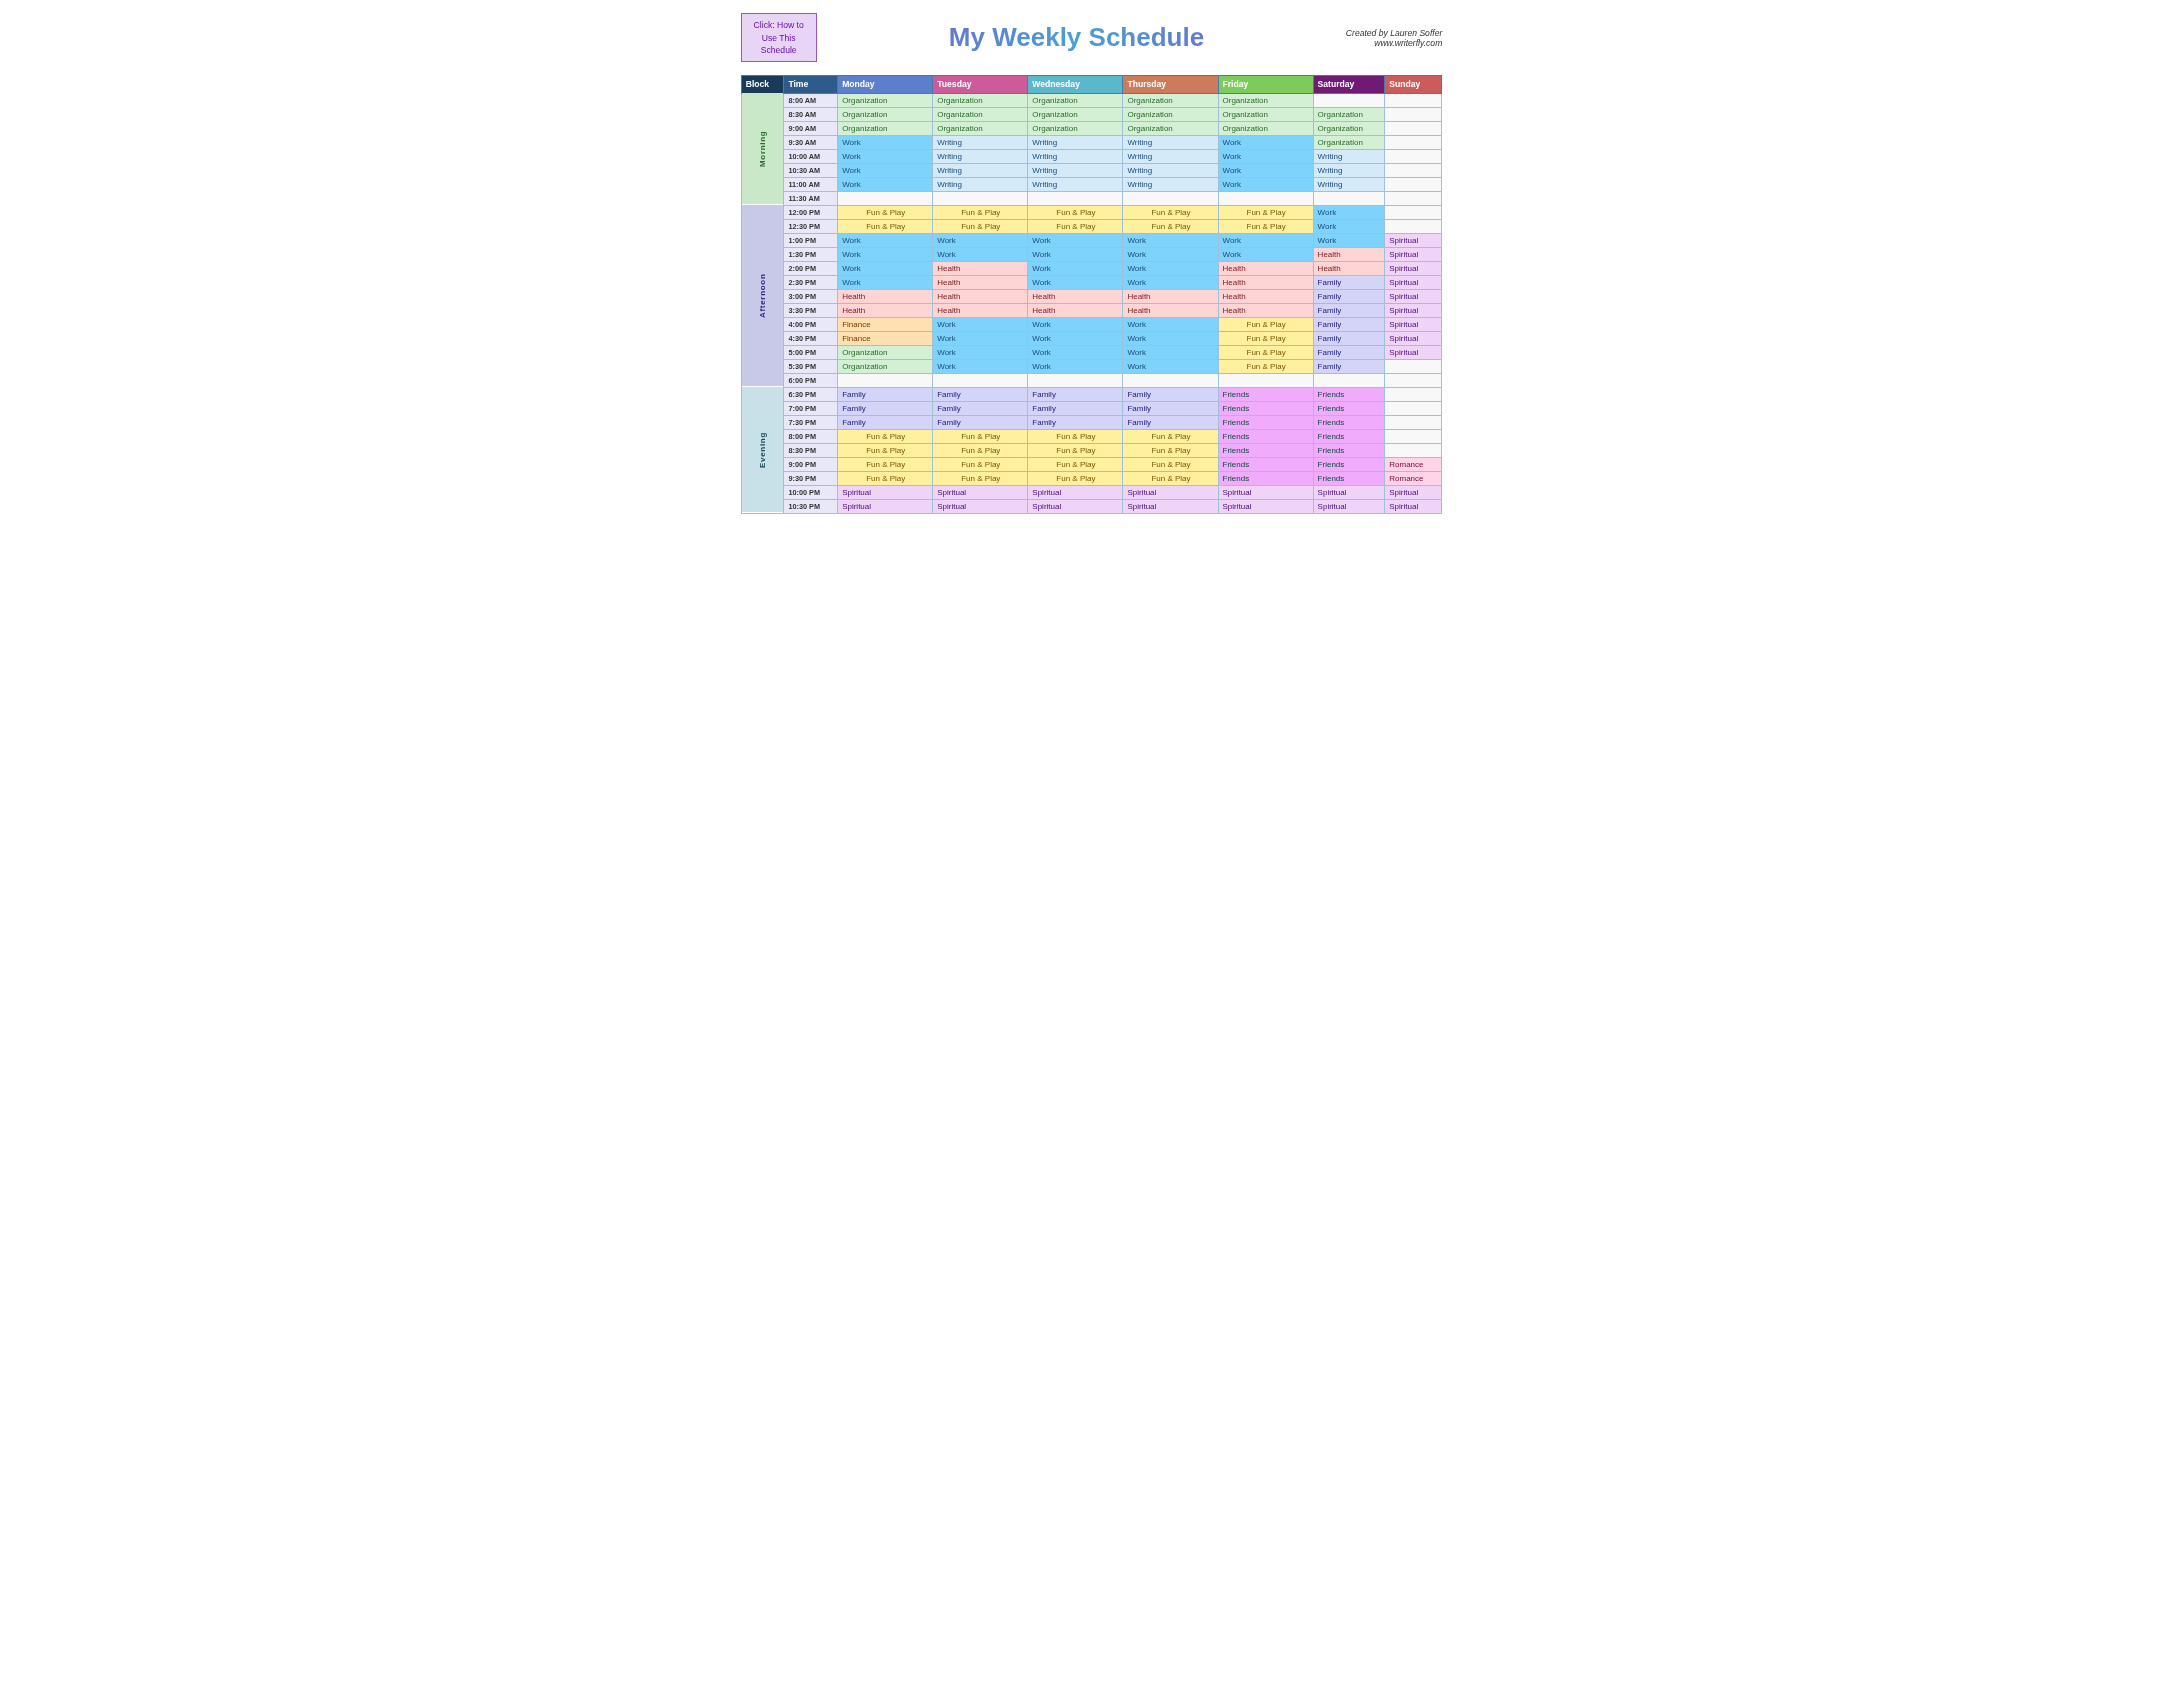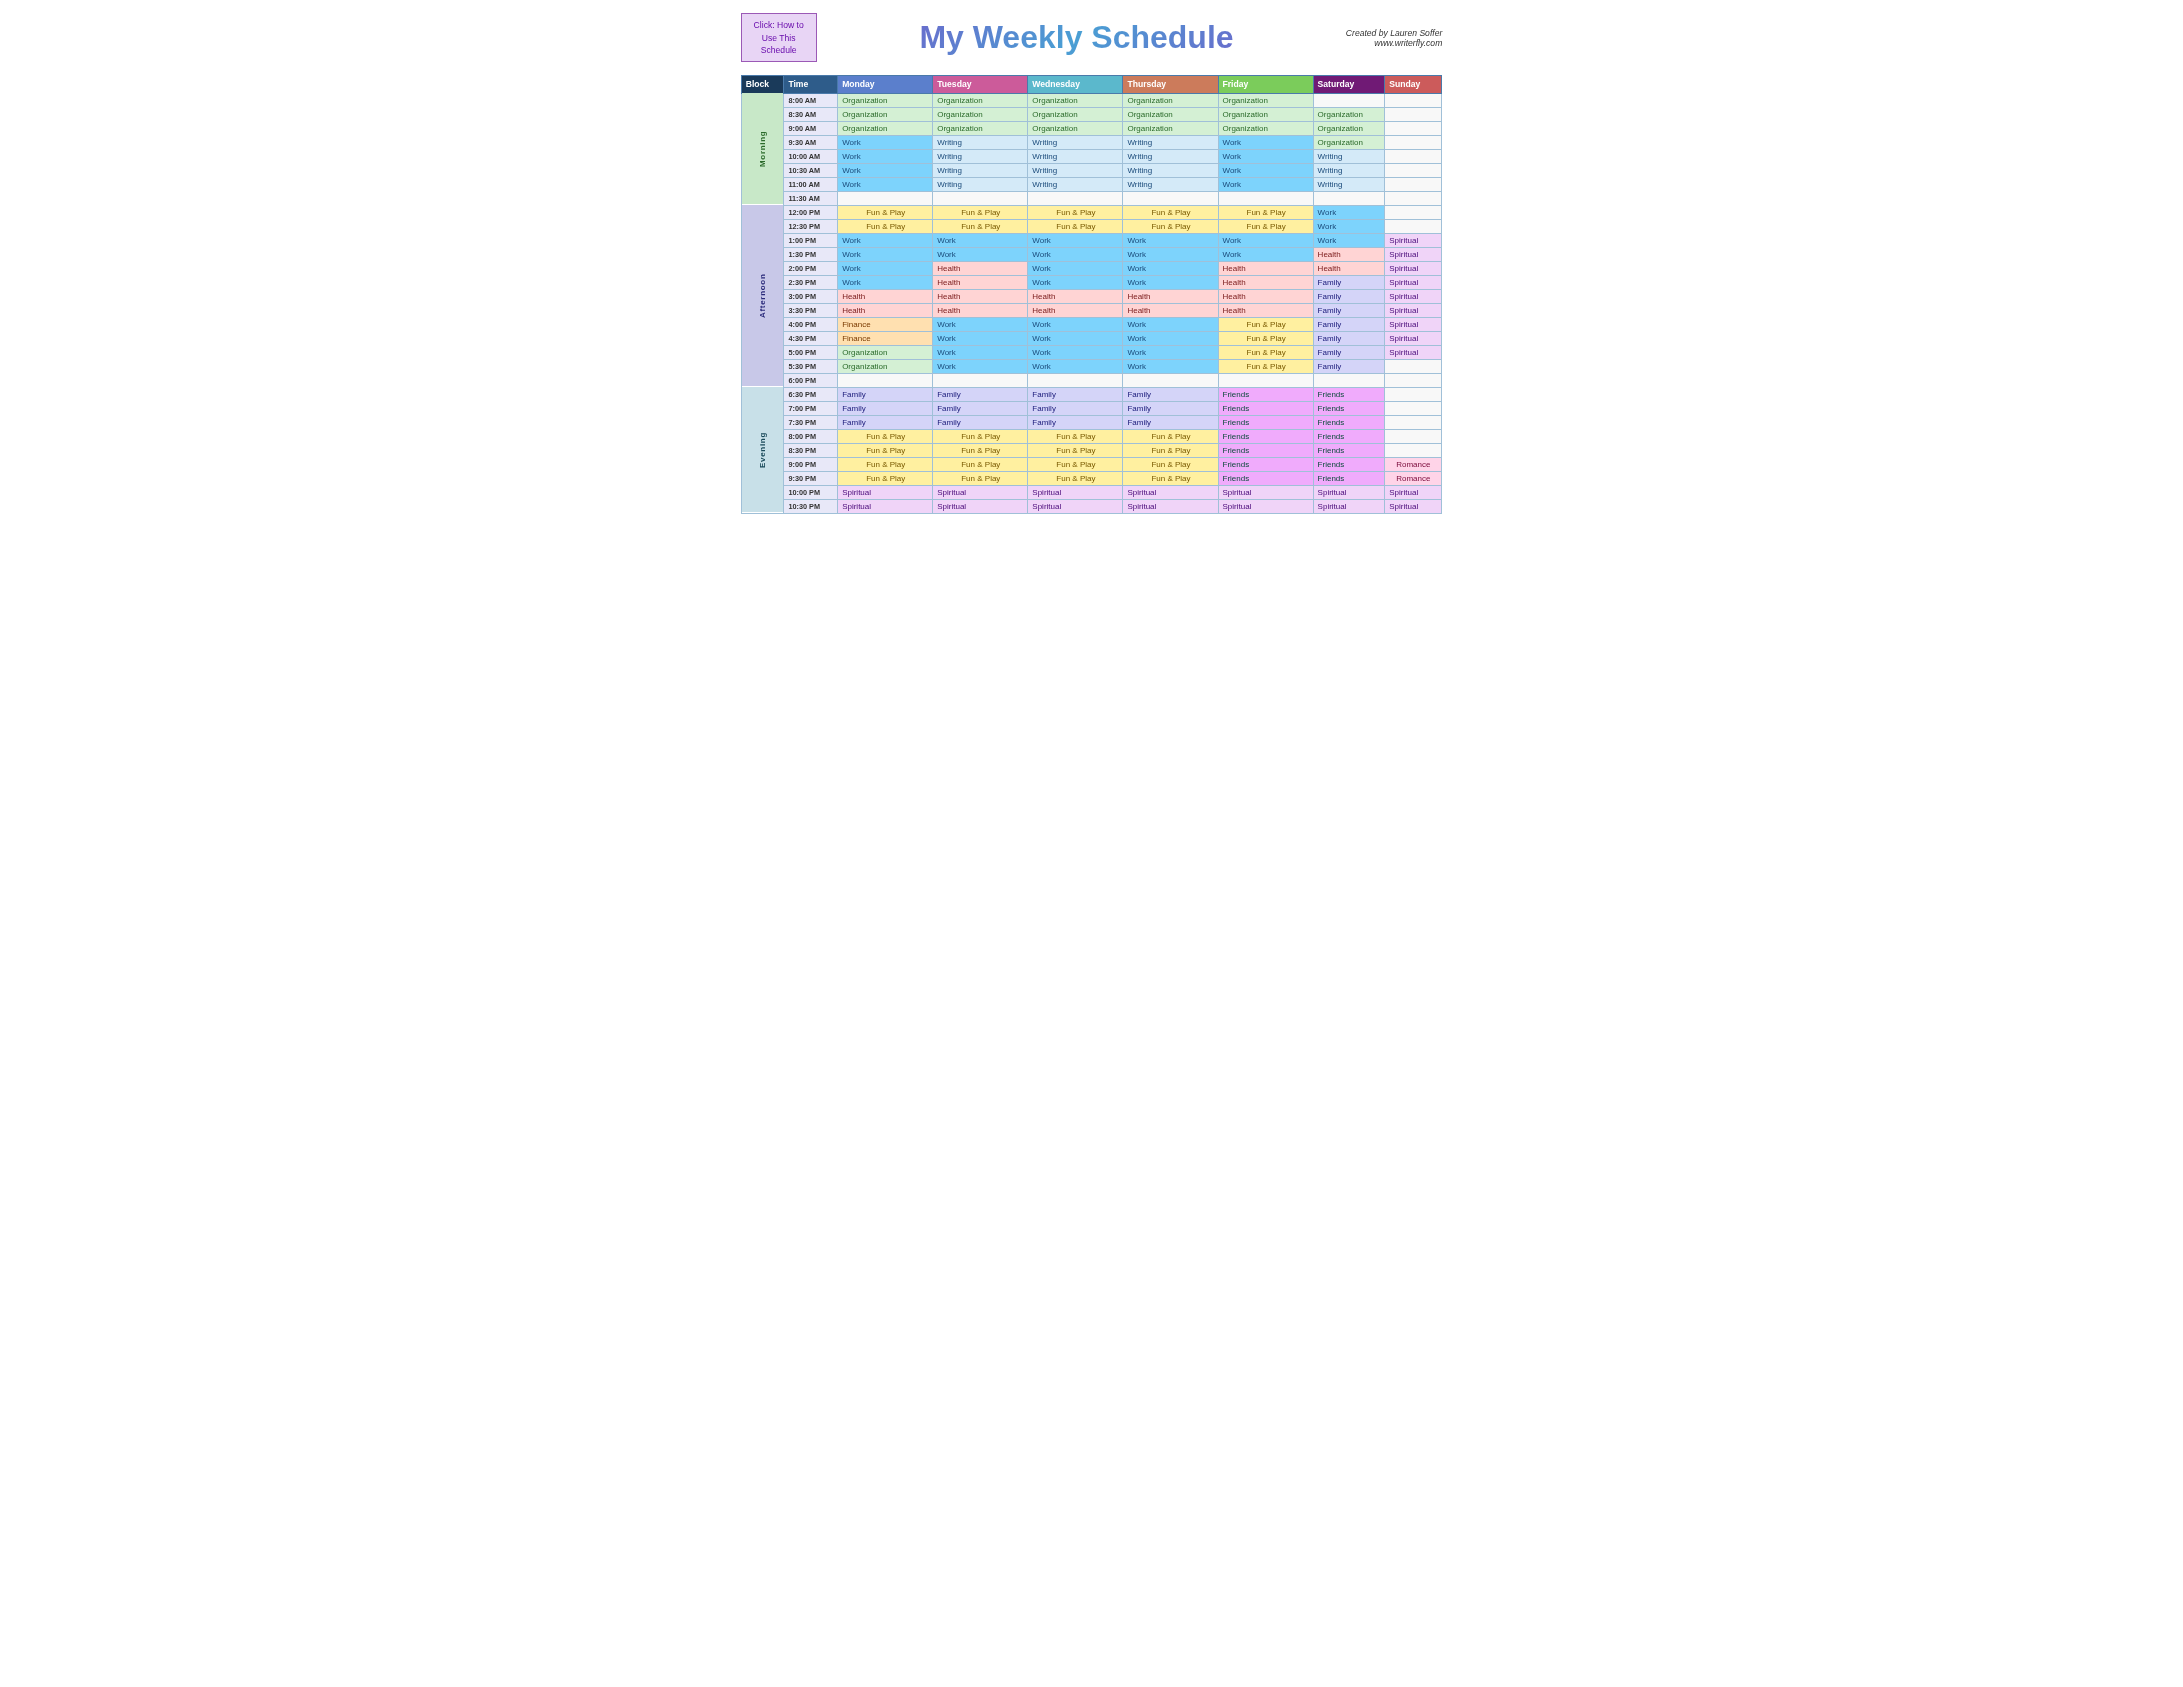--- a/index.html
+++ b/index.html
@@ -21,21 +21,21 @@
       background: #e8d5f5;
       padding: 5.3px 8px;
       text-align: center;
       font-size: 8.6px;
       color: #6a0dad;
       cursor: pointer;
       width: 76px;
       line-height: 1.4;
     }
     .title {
-      font-size: 32px;
+      font-size: 26px;
       color: #7b4fc8;
       font-family: 'Comic Sans MS', cursive, sans-serif;
       text-align: center;
       flex: 1;
       font-weight: bold;
       background: linear-gradient(135deg, #7b4fc8, #4a9fd4, #7b4fc8);
       -webkit-background-clip: text;
       -webkit-text-fill-color: transparent;
       background-clip: text;
     }
@@ -93,21 +93,21 @@
     
     .cat-organization { background: #d4f0d4; color: #2a6a2a; }
     .cat-work { background: #7dd3fc; color: #1a4a7a; }
     .cat-writing { background: #d4eaf8; color: #1a4a7a; }
     .cat-funplay { background: #fff0a0; color: #7a5a00; padding-left: 28px; }
     .cat-health { background: #ffd4d4; color: #7a1a1a; }
     .cat-family { background: #d4d4f8; color: #1a1a7a; }
     .cat-finance { background: #ffe0b0; color: #7a3a00; }
     .cat-spiritual { background: #f0d4f8; color: #4a0a7a; }
     .cat-friends { background: #f0abfc; color: #0a4a3a; }
-    .cat-romance { background: #ffd4e8; color: #7a0a3a; text-align: center; }
+    .cat-romance { background: #ffd4e8; color: #7a0a3a; }
     .cat-empty { background: #f8f8f8; }
 
     .block-cell.morning { background: #c8e8c8; color: #2a6a2a; }
     .block-cell.afternoon { background: #c8c8e8; color: #2a2a7a; }
     .block-cell.evening { background: #c8e0e8; color: #1a4a5a; }
 
     
     .th-monday { background: #5b7fcc; }
     .th-tuesday { background: #cc5b9a; }
     .th-wednesday { background: #5bb8cc; }

